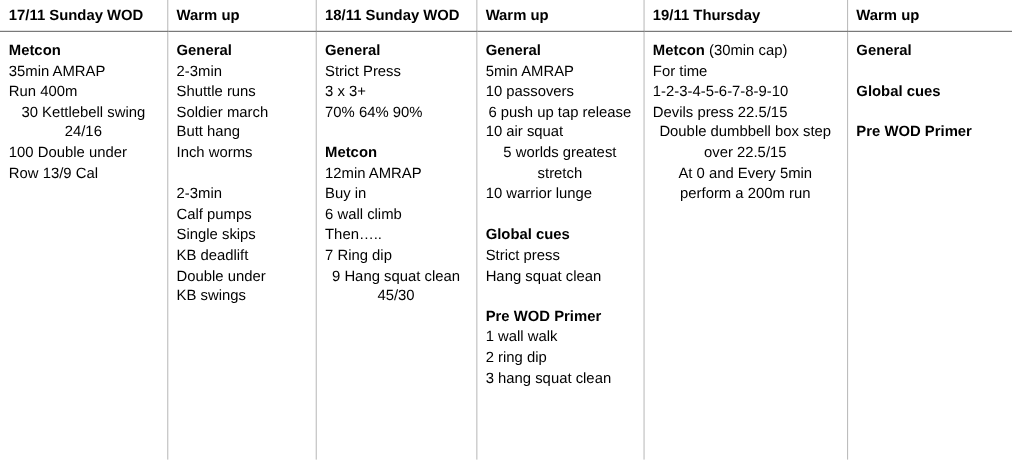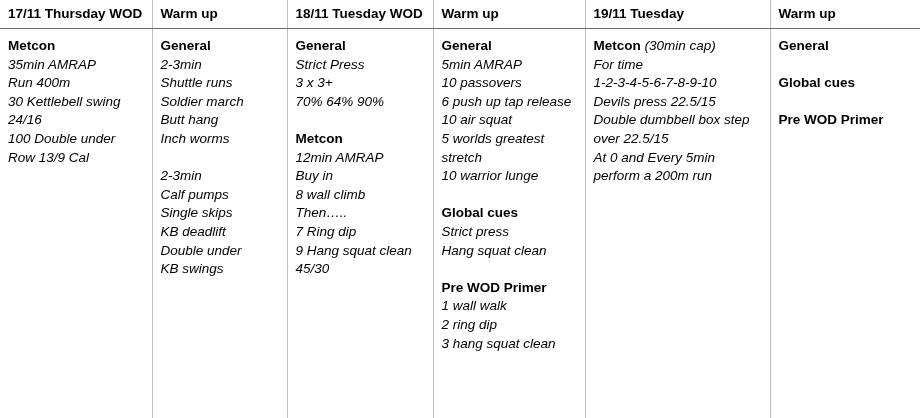--- a/index.html
+++ b/index.html
@@ -57,46 +57,45 @@
   }
   tbody td:last-child { border-right: none; }
 
   .blk { margin: 0; }
   .hd {
     font-weight: bold;
     white-space: nowrap;
   }
   .hd .sub {
     font-weight: normal;
-    font-style: italic;
-  }
-  .ln { white-space: nowrap; font-style: italic; }
-  .ln.wrap { white-space: normal; }
+  }
+  .ln { white-space: nowrap; }
+  .ln.wrap { white-space: normal; text-align: center; }
   .gap { height: 18.6px; }
 </style>
 </head>
 <body>
 
 <div class="sheet">
   <table class="wod">
     <colgroup>
       <col class="c0">
         <col class="c1">
         <col class="c2">
         <col class="c3">
         <col class="c4">
         <col class="c5">
     </colgroup>
     <thead>
       <tr>
-        <th>17/11 Thursday WOD</th>
+        <th>17/11 Sunday WOD</th>
         <th>Warm up</th>
-        <th>18/11 Tuesday WOD</th>
+        <th>18/11 Sunday WOD</th>
         <th>Warm up</th>
-        <th>19/11 Tuesday</th>
+        <th>19/11 Thursday</th>
         <th>Warm up</th>
       </tr>
     </thead>
     <tbody>
       <tr>
 
         <td>
           <div class="blk">
             <div class="hd">Metcon</div>
             <div class="ln">35min AMRAP</div>
@@ -130,21 +129,21 @@
             <div class="hd">General</div>
             <div class="ln">Strict Press</div>
             <div class="ln">3 x 3+</div>
             <div class="ln">70% 64% 90%</div>
           </div>
           <div class="gap"></div>
           <div class="blk">
             <div class="hd">Metcon</div>
             <div class="ln">12min AMRAP</div>
             <div class="ln">Buy in</div>
-            <div class="ln">8 wall climb</div>
+            <div class="ln">6 wall climb</div>
             <div class="ln">Then…..</div>
             <div class="ln">7 Ring dip</div>
             <div class="ln wrap">9 Hang squat clean 45/30</div>
           </div>
         </td>
 
         <td>
           <div class="blk">
             <div class="hd">General</div>
             <div class="ln">5min AMRAP</div>

